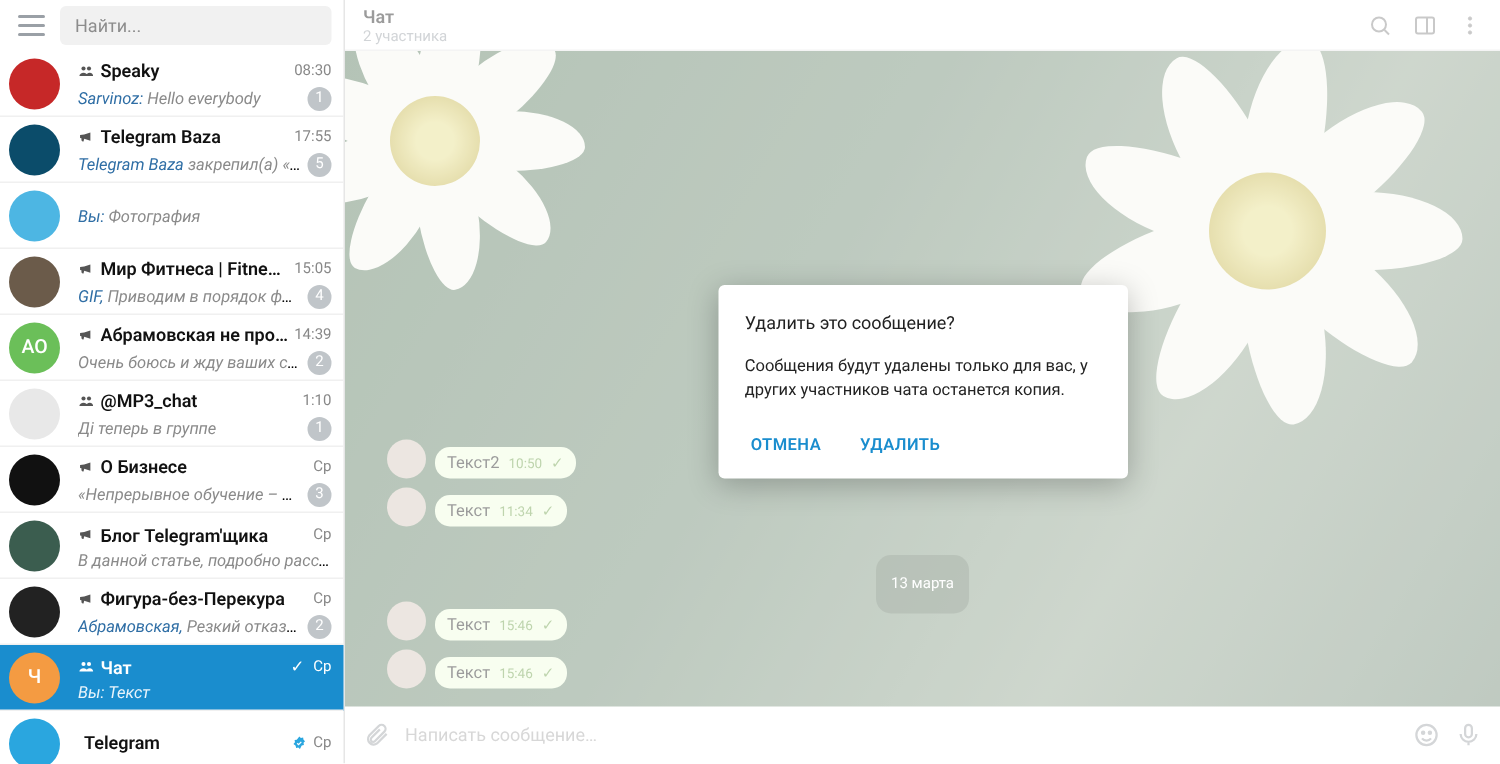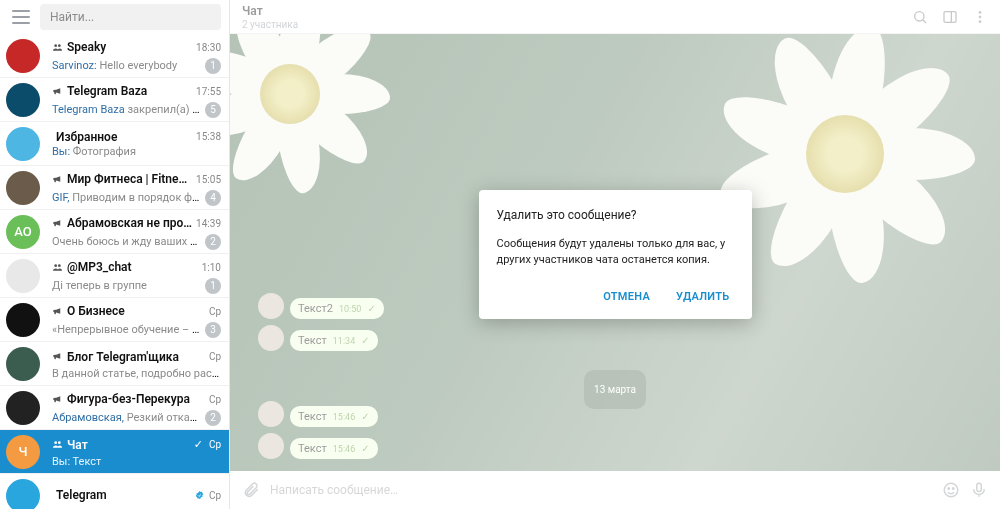--- a/index.html
+++ b/index.html
@@ -17,21 +17,21 @@
   .chat-item.selected .ci-title, .chat-item.selected .ci-time{ color:#fff;}
   .chat-item.selected .ci-sender{ color:#e8f4fb;}
   .chat-item.selected .ci-preview{ color:#e8f4fb;}
   .avatar{ width:34px; height:34px; border-radius:50%; flex:0 0 34px; display:flex; align-items:center; justify-content:center; color:#fff; font-size:13px; font-weight:500;}
   .ci-body{ flex:1; min-width:0; }
   .ci-row1{ display:flex; align-items:center; gap:4px; }
   .ci-title{ font-size:12px; font-weight:600; color:#111; white-space:nowrap; overflow:hidden; text-overflow:ellipsis; flex:1;}
   .chan-icon{ width:11px; height:11px; flex:0 0 11px; }
   .ci-time{ font-size:10px; color:#888; flex:0 0 auto; }
   .ci-row2{ display:flex; align-items:center; gap:4px; margin-top:1px;}
-  .ci-preview-wrap{flex:1; min-width:0; white-space:nowrap; overflow:hidden; text-overflow:ellipsis; font-size:11px;}
+  .ci-preview-wrap{flex:1; min-width:0; white-space:nowrap; overflow:hidden; text-overflow:ellipsis; font-size:11px;font-style:italic;}
   .ci-sender{ color:#2f6ea5;}
   .ci-preview{ color:#8a8a8a;}
   .badge{ flex:0 0 auto; min-width:16px; height:16px; border-radius:8px; background:#c0c5c9; color:#fff; font-size:10px; display:flex; align-items:center; justify-content:center; padding:0 4px;}
   .check{ color:#fff; font-size:11px; margin-right:2px; flex:0 0 auto;}
   
   .main { flex:1; display:flex; flex-direction:column; position:relative;}
   .main-header{ height:34px; background:#fff; border-bottom:1px solid #e6e6e6; display:flex; align-items:center; padding:0 12px;}
   .mh-title{ font-size:12px; font-weight:600; color:#222;}
   .mh-sub{ font-size:10px; color:#9aa0a6; margin-top:1px;}
   .mh-left{flex:1;}
@@ -51,21 +51,21 @@
   .date-chip{ position:absolute; left:50%; transform:translateX(-50%); bottom:62px; background:rgba(80,100,80,.6); color:#fff; font-size:10px; padding:14px 10px; border-radius:10px;}
   .composer{ height:38px; background:#fff; display:flex; align-items:center; padding:0 12px; gap:10px;}
   .composer svg{width:18px;height:18px;stroke:#a0a4a8;}
   .comp-input{ flex:1; border:none; outline:none; font-size:12px; color:#444;}
   .comp-input::placeholder{color:#a7a7a7;}
   
   .overlay{ position:absolute; inset:0; background:rgba(255,255,255,.55); display:flex; align-items:center; justify-content:center;}
   .modal{ width:273px; background:#fff; border-radius:4px; box-shadow:0 4px 20px rgba(0,0,0,.25); padding:18px 18px 8px 18px;}
   .modal-title{ font-size:12px; color:#222; margin-bottom:14px;}
   .modal-body{ font-size:11px; color:#222; line-height:1.45; margin-bottom:14px;}
-  .modal-actions{ display:flex; justify-content:flex-end; gap:18px; }
+  .modal-actions{ display:flex; gap:18px; }
   .modal-btn{ background:none; border:none; color:#1a8dce; font-size:11px; font-weight:600; letter-spacing:.3px; cursor:pointer; padding:8px 4px;}
   
   .chat-list::-webkit-scrollbar{width:4px}
   .chat-list::-webkit-scrollbar-thumb{background:#ccc;border-radius:2px}
 </style>
 </head>
 <body>
 
 <div class="sidebar">
   <div class="sb-top">
@@ -81,21 +81,21 @@
     <div class="avatar" style="background:#c62828"></div>
     <div class="ci-body">
       <div class="ci-row1">
         <span style="color:#555"><svg class="chan-icon" viewBox="0 0 24 24" fill="currentColor">
                 <circle cx="8" cy="8" r="3"></circle>
                 <circle cx="16" cy="8" r="3"></circle>
                 <path d="M2 19c0-3 3-5 6-5s6 2 6 5M12 19c0-3 2-5 5-5s5 2 5 5"></path>
               </svg></span>
         <span class="ci-title">Speaky</span>
 
-        <span class="ci-time">18:30</span>
+        <span class="ci-time">08:30</span>
       </div>
       <div class="ci-row2">
         <div class="ci-preview-wrap">
           <span class="ci-sender">Sarvinoz: </span><span class="ci-preview">Hello everybody</span>
         </div>
         <div class="badge">1</div>
       </div>
     </div>
       </div>
       <div class="chat-item">
@@ -113,26 +113,20 @@
         <div class="ci-preview-wrap">
           <span class="ci-sender">Telegram Baza </span><span class="ci-preview">закрепил(а) «Добр…</span>
         </div>
         <div class="badge">5</div>
       </div>
     </div>
       </div>
       <div class="chat-item">
     <div class="avatar" style="background:#4db6e3"></div>
     <div class="ci-body">
-      <div class="ci-row1">
-        <span style="color:#555"></span>
-        <span class="ci-title">Избранное</span>
-
-        <span class="ci-time">15:38</span>
-      </div>
       <div class="ci-row2">
         <div class="ci-preview-wrap">
           <span class="ci-sender">Вы: </span><span class="ci-preview">Фотография</span>
         </div>
 
       </div>
     </div>
       </div>
       <div class="chat-item">
     <div class="avatar" style="background:#6b5b4a"></div>

